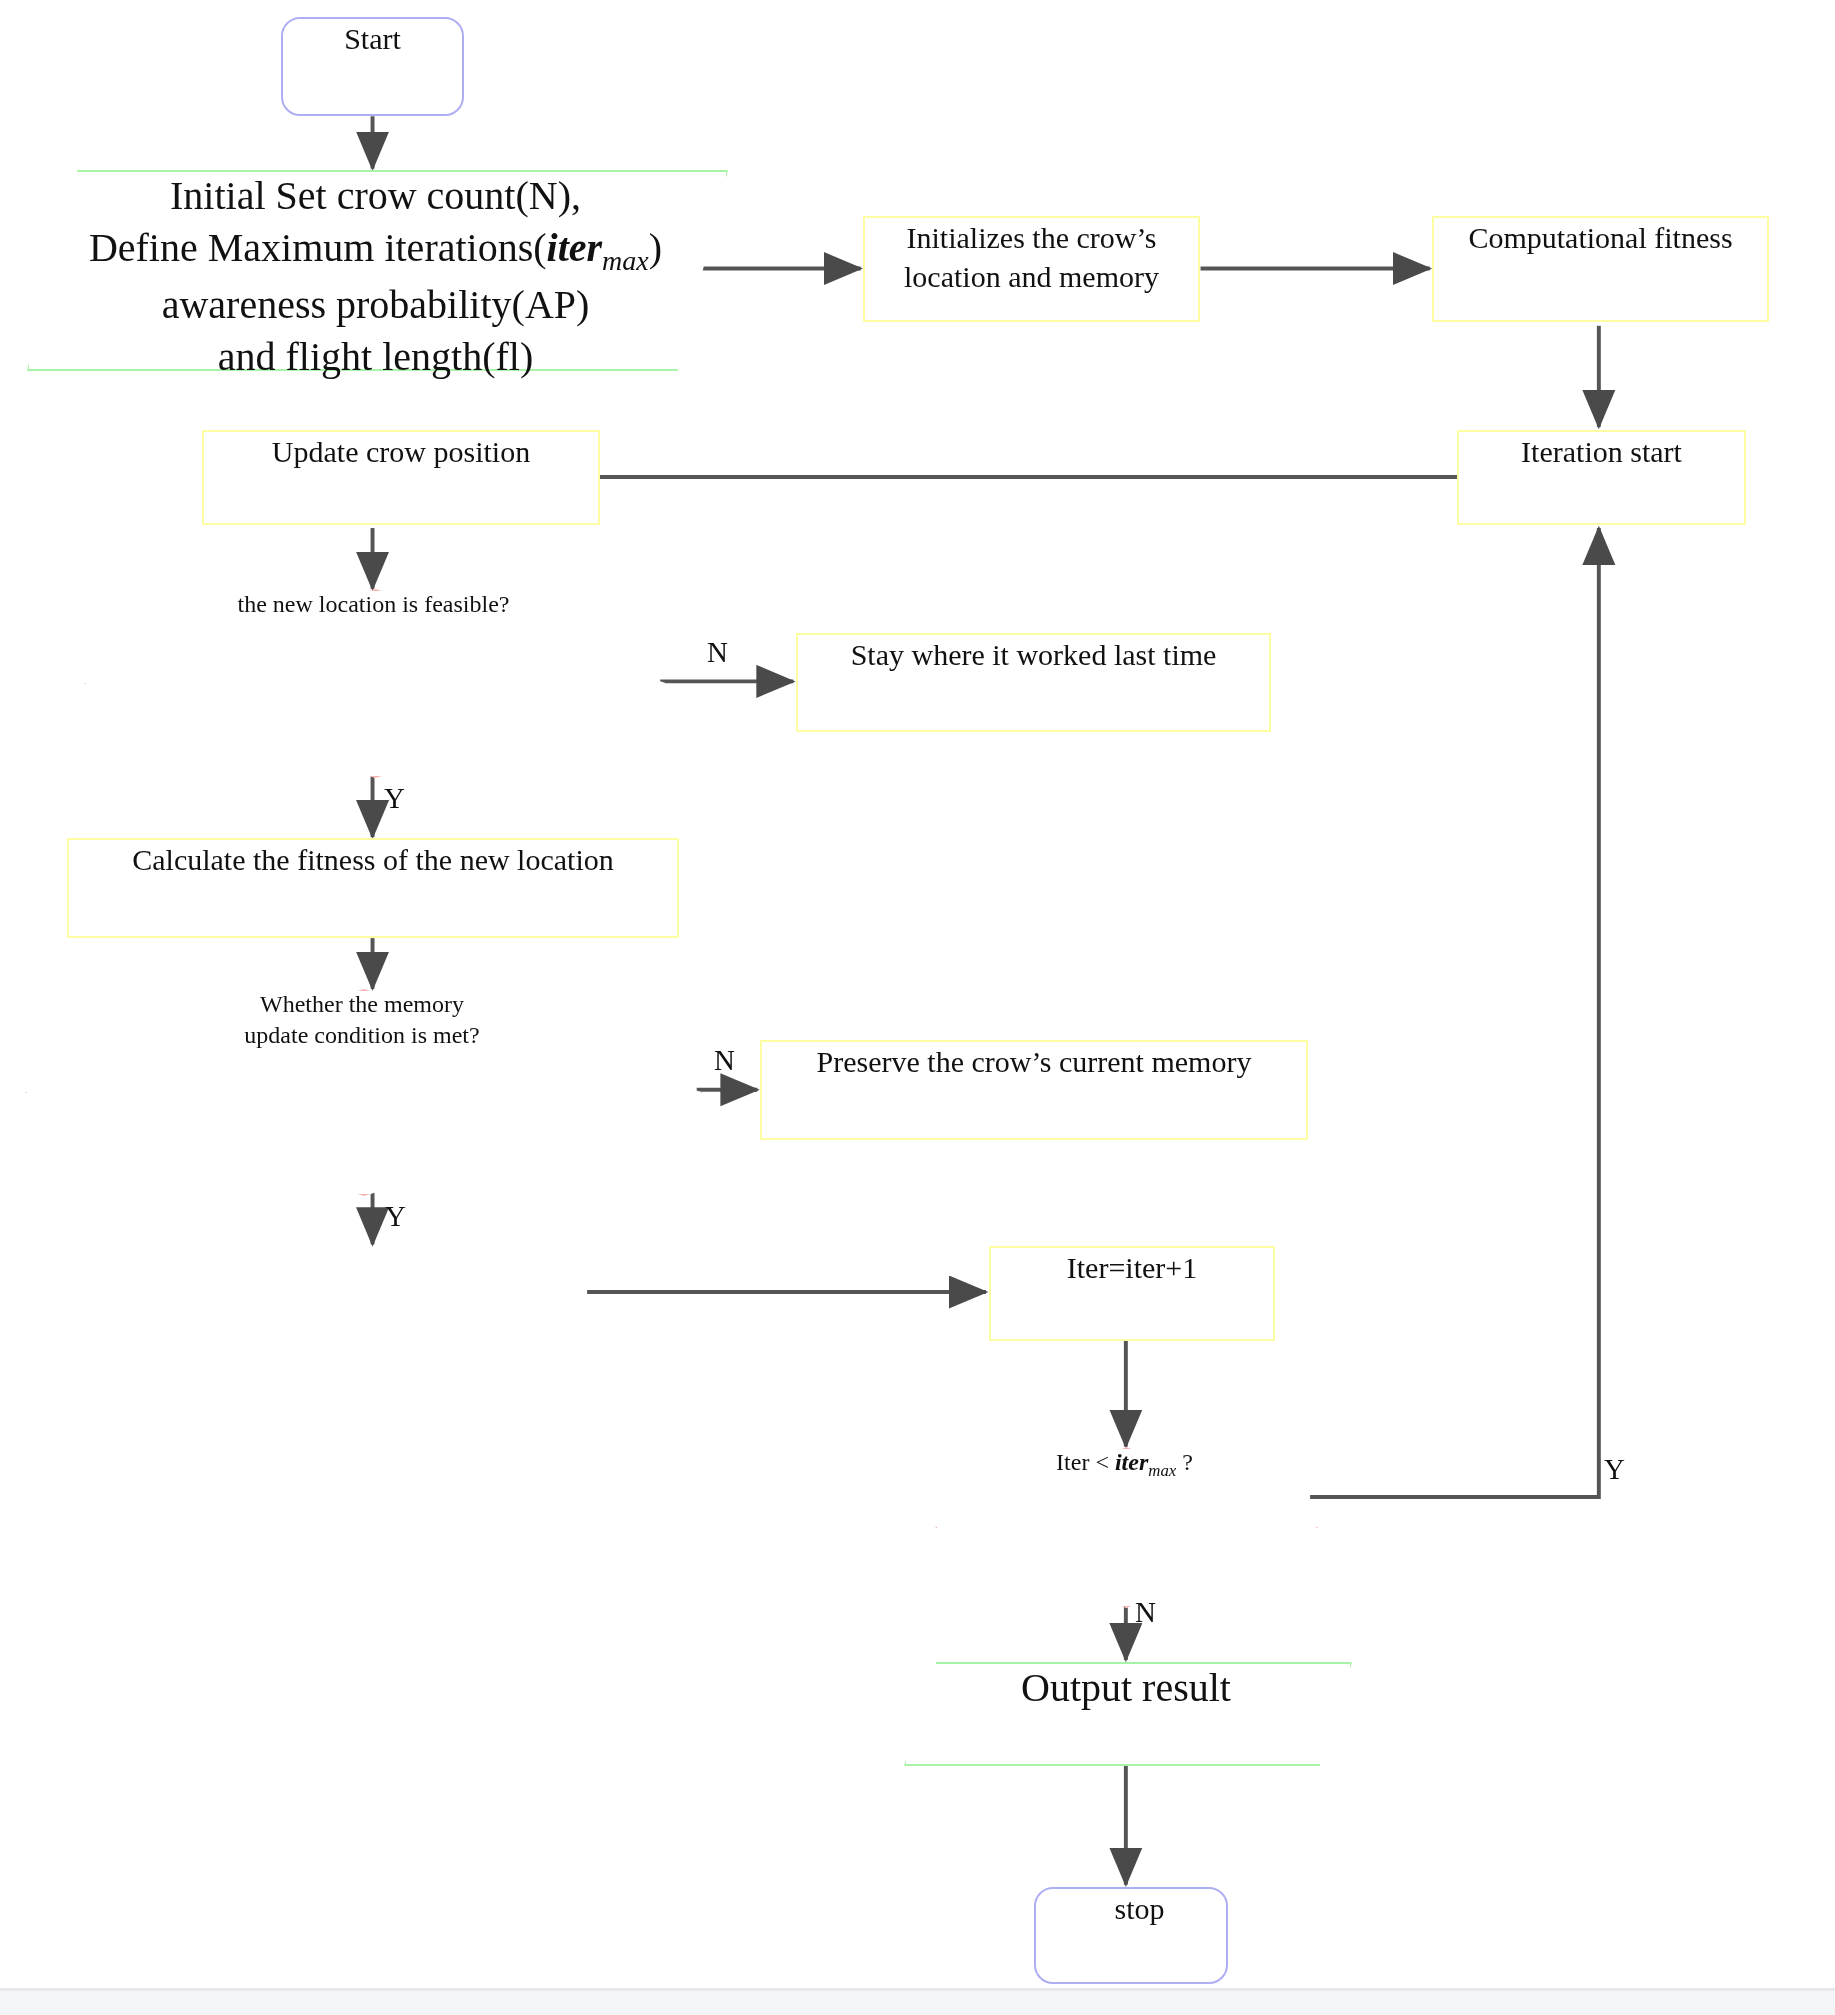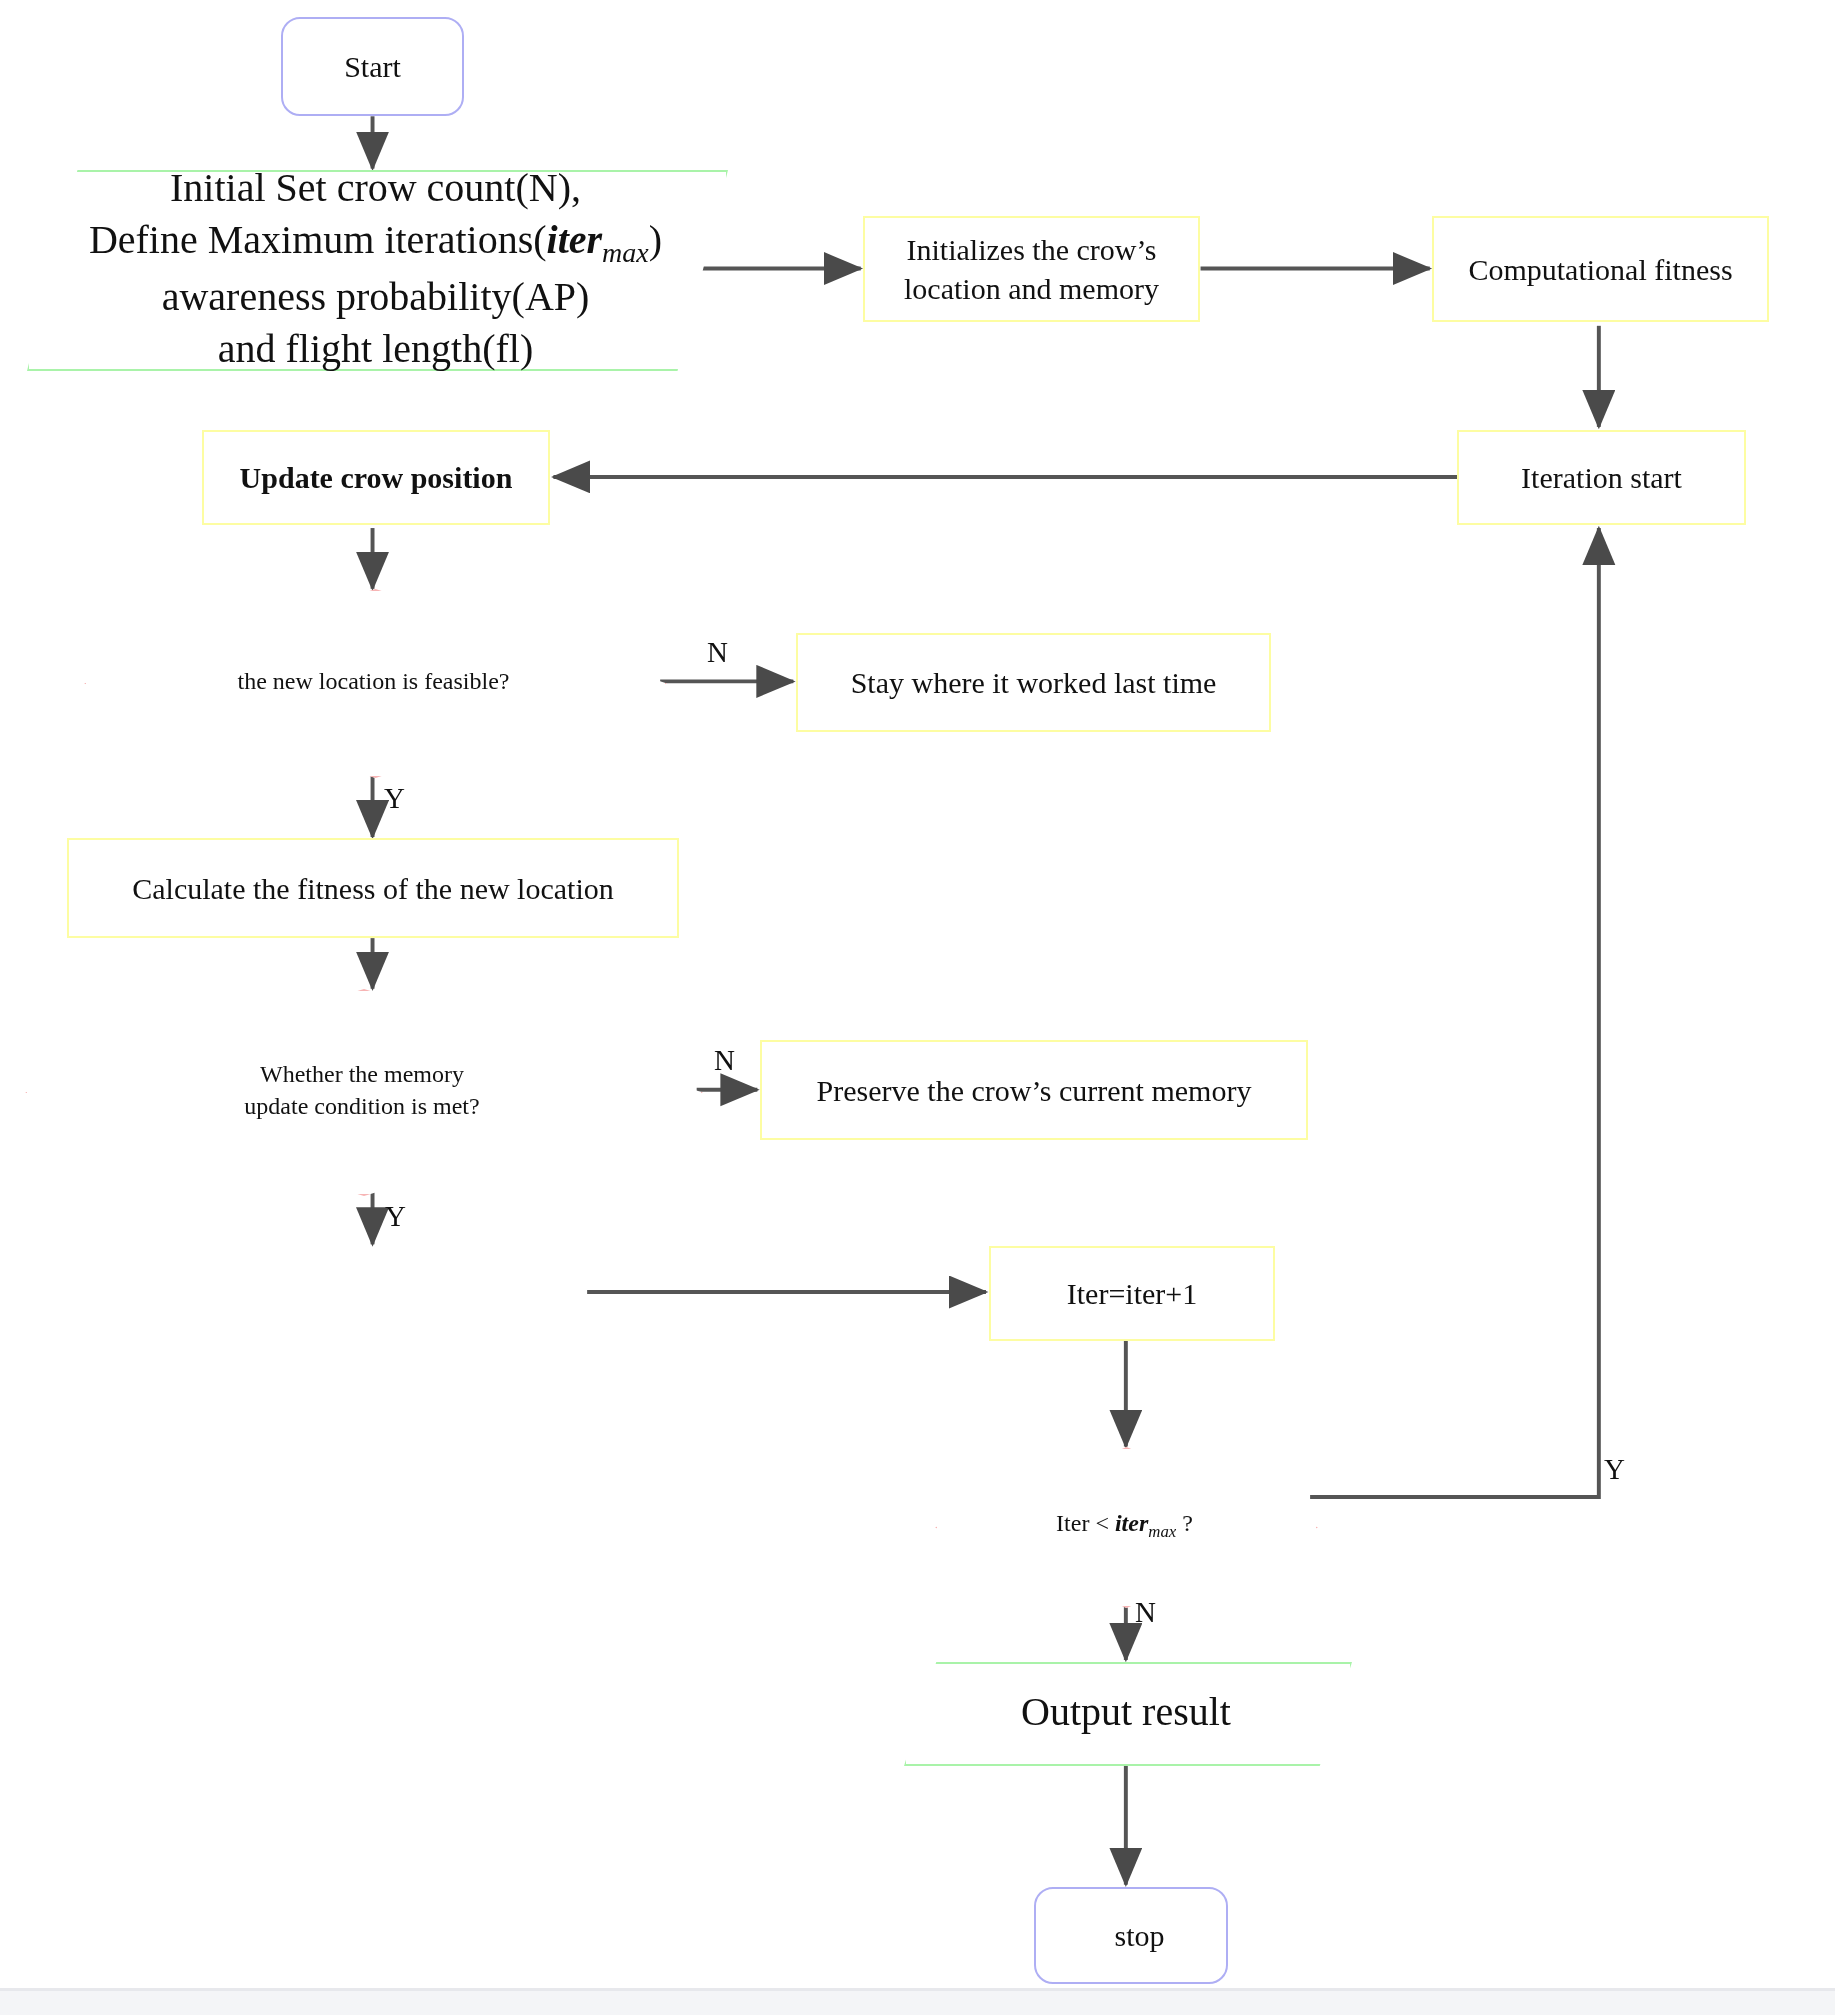--- a/index.html
+++ b/index.html
@@ -14,21 +14,21 @@
     background:#ffffff;
     overflow:hidden;
   }
   svg#wires{
     position:absolute;left:0;top:0;width:1836px;height:2015px;
     pointer-events:none;
   }
   .node{
     position:absolute;
     box-sizing:border-box;
-    display:flex;align-items:center;justify-content:center;
+    display:flex;justify-content:center;
     text-align:center;
     background:#ffffff;
     line-height:1.30;
   }
   .node .txt{display:block;width:100%;padding:0 5.6px;}
   
   .term{
     border:2.8px solid #aeaef4;
     border-radius:19px;
     font-size:30px;
@@ -152,21 +152,21 @@
   </div>
 
   <div class="node proc" style="left:1432px;top:216px;width:337px;height:106px;">
     <span class="txt">Computational fitness</span>
   </div>
 
   <div class="node proc" style="left:1457px;top:430px;width:289px;height:95px;">
     <span class="txt">Iteration start</span>
   </div>
 
-  <div class="node proc" style="left:202px;top:430px;width:348px;height:95px;font-weight:bold;">
+  <div class="node proc" style="left:202px;top:430px;width:398px;height:95px;">
     <span class="txt">Update crow position</span>
   </div>
 
   <div class="node dia" style="left:84px;top:589px;width:579px;height:185px;">
     <span class="dm"></span>
     <span class="txt">the new location is feasible?</span>
   </div>
 
   <div class="node proc" style="left:796px;top:633px;width:475px;height:99px;">
     <span class="txt">Stay where it worked last time</span>

